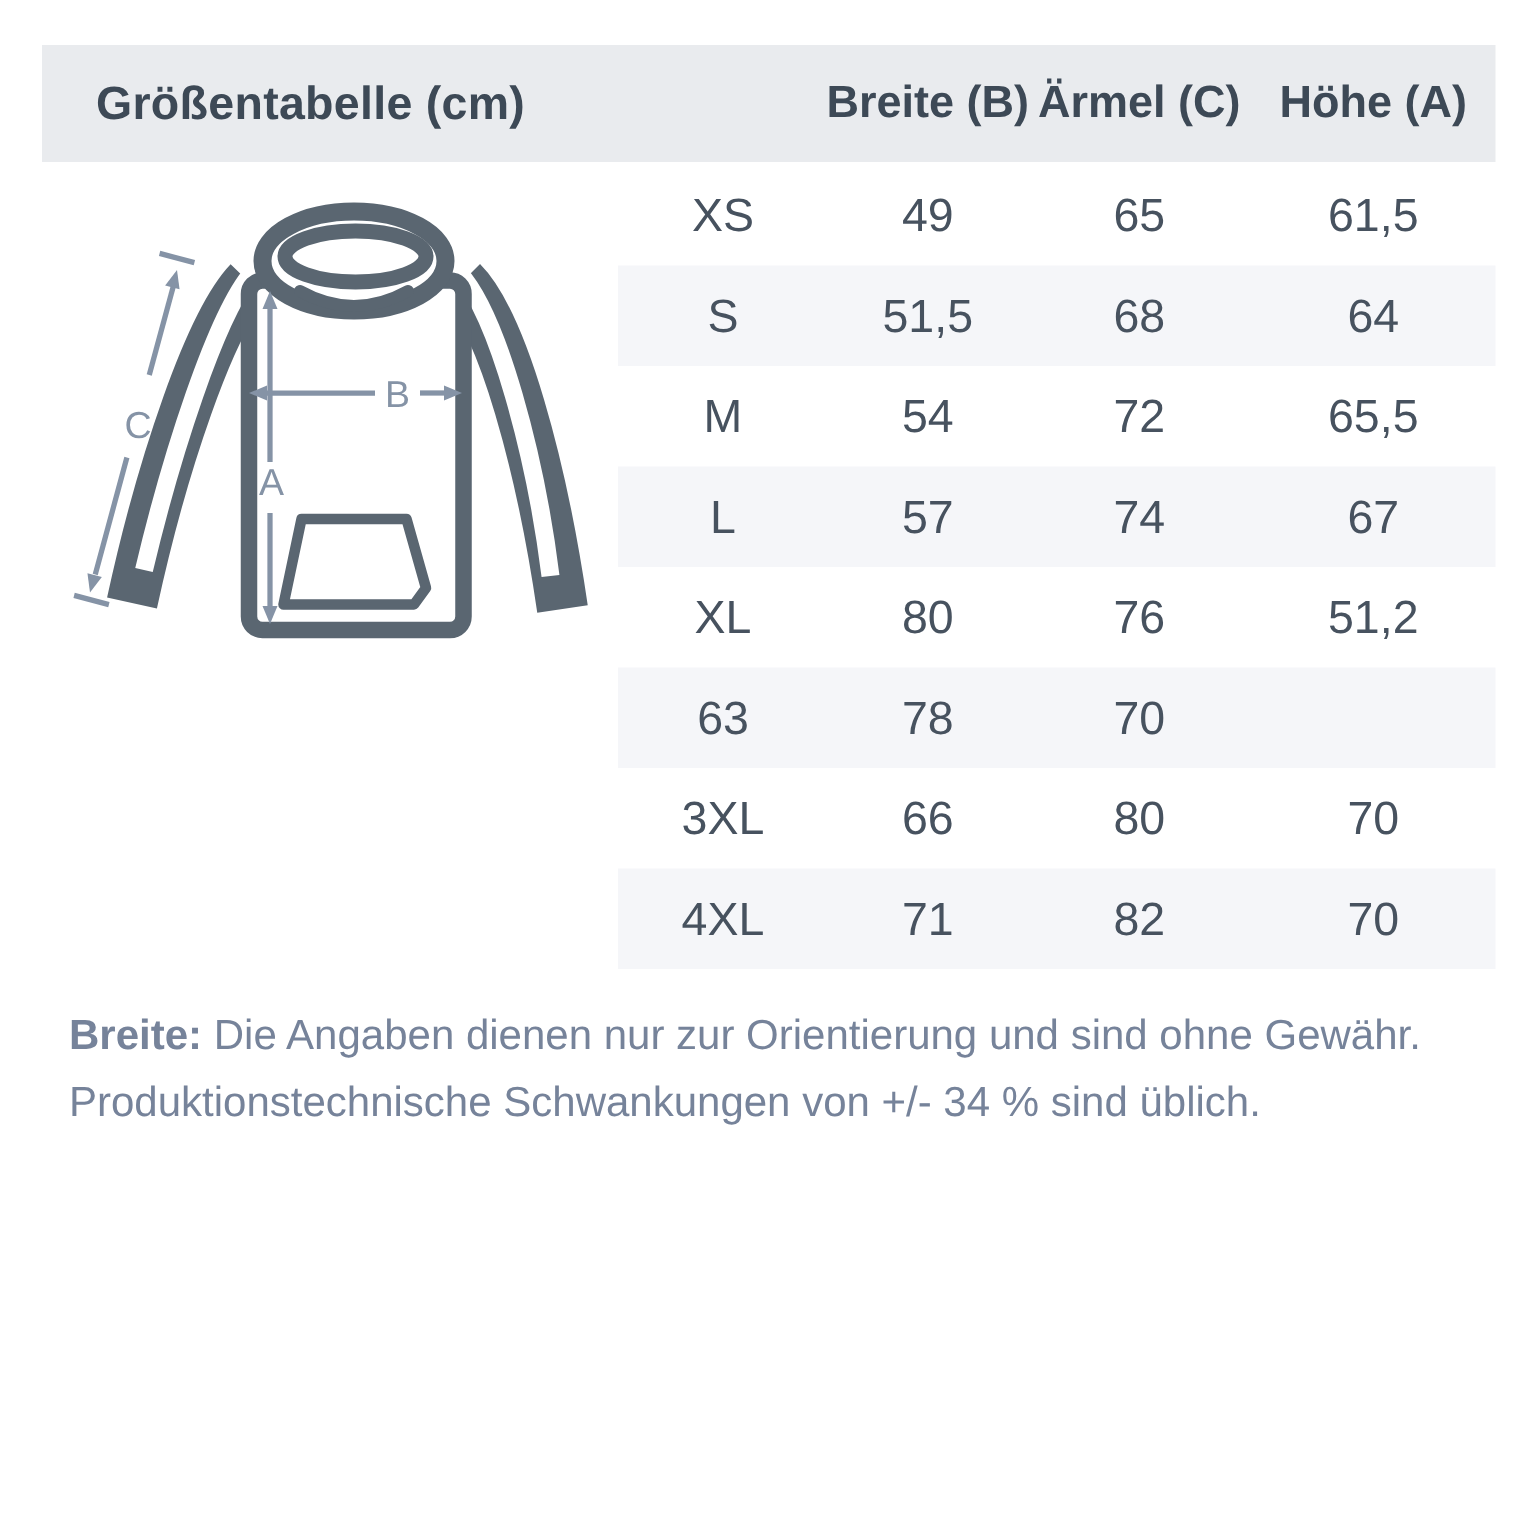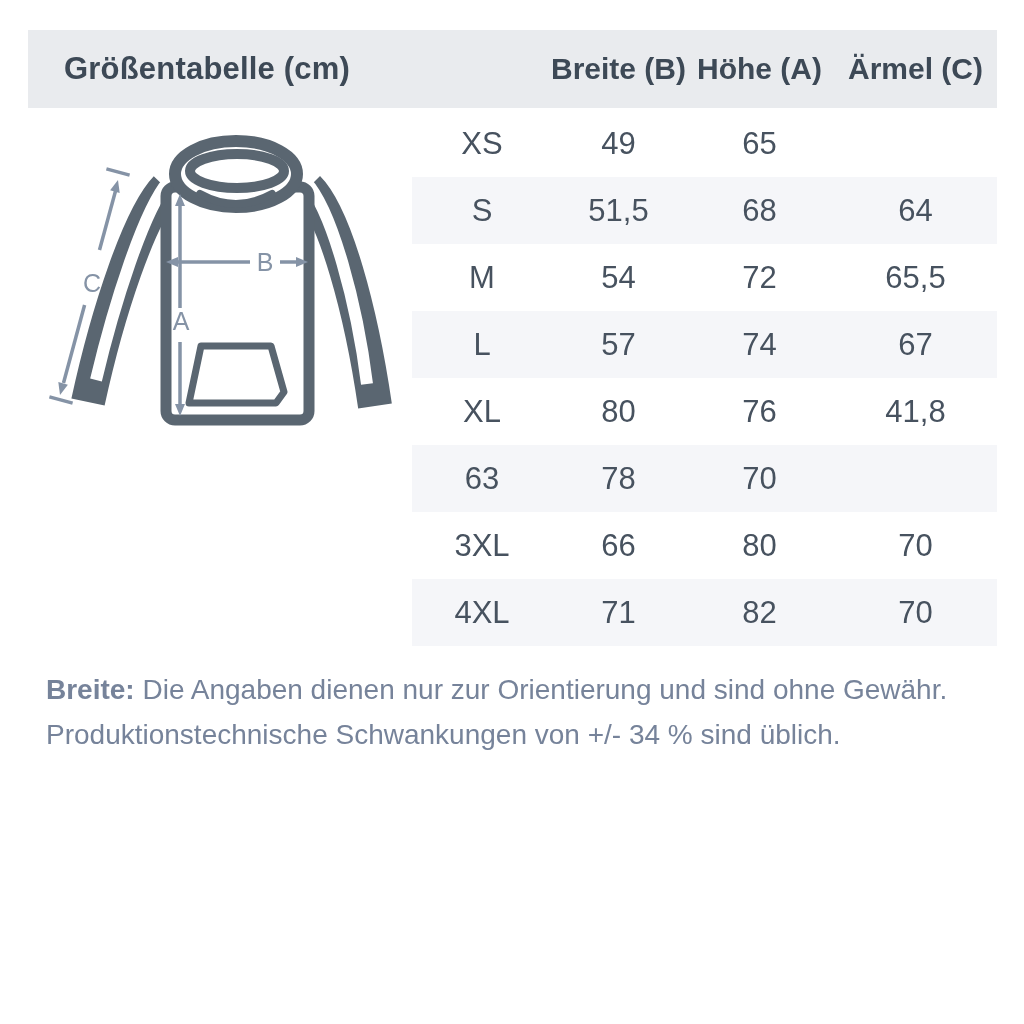--- a/index.html
+++ b/index.html
@@ -66,22 +66,22 @@
 </head>
 <body>
 
 <div class="header-band">
   <div class="page-title">Größentabelle (cm)</div>
 </div>
 
 <div class="header-cols">
   <div class="header-cell spacer"></div>
   <div class="header-cell">Breite (B)</div>
+  <div class="header-cell">Ärmel (C)</div>
   <div class="header-cell">Höhe (A)</div>
-  <div class="header-cell">Ärmel (C)</div>
 </div>
 
 <svg class="hoodie-diagram" width="360" height="320" viewBox="0 0 360 320">
   <g>
 
     <path d="M126,58 C100,85 68,180 48,272" fill="none" stroke="#5a6671" stroke-width="34"></path>
     <path d="M268,58 C295,85 321,180 335,276" fill="none" stroke="#5a6671" stroke-width="34"></path>
     <path d="M128,52 C104,80 74,174 56,250" fill="none" stroke="#ffffff" stroke-width="12"></path>
     <path d="M266,52 C292,80 317,174 327,254" fill="none" stroke="#ffffff" stroke-width="12"></path>
 
@@ -123,20 +123,21 @@
     <text x="225" y="141" text-anchor="middle" stroke="none">B</text>
     <text x="52" y="162" text-anchor="middle" stroke="none">C</text>
   </g>
 </svg>
 
 <div class="size-table">
   <div class="size-row">
     <div class="size-cell">XS</div>
     <div class="size-cell">49</div>
     <div class="size-cell">65</div>
+    <div class="size-cell">61,5</div>
   </div>
   <div class="size-row striped">
     <div class="size-cell">S</div>
     <div class="size-cell">51,5</div>
     <div class="size-cell">68</div>
     <div class="size-cell">64</div>
   </div>
   <div class="size-row">
     <div class="size-cell">M</div>
     <div class="size-cell">54</div>
@@ -146,21 +147,21 @@
   <div class="size-row striped">
     <div class="size-cell">L</div>
     <div class="size-cell">57</div>
     <div class="size-cell">74</div>
     <div class="size-cell">67</div>
   </div>
   <div class="size-row">
     <div class="size-cell">XL</div>
     <div class="size-cell">80</div>
     <div class="size-cell">76</div>
-    <div class="size-cell">41,8</div>
+    <div class="size-cell">51,2</div>
   </div>
   <div class="size-row striped">
     <div class="size-cell">63</div>
     <div class="size-cell">78</div>
     <div class="size-cell">70</div>
   </div>
   <div class="size-row">
     <div class="size-cell">3XL</div>
     <div class="size-cell">66</div>
     <div class="size-cell">80</div>

